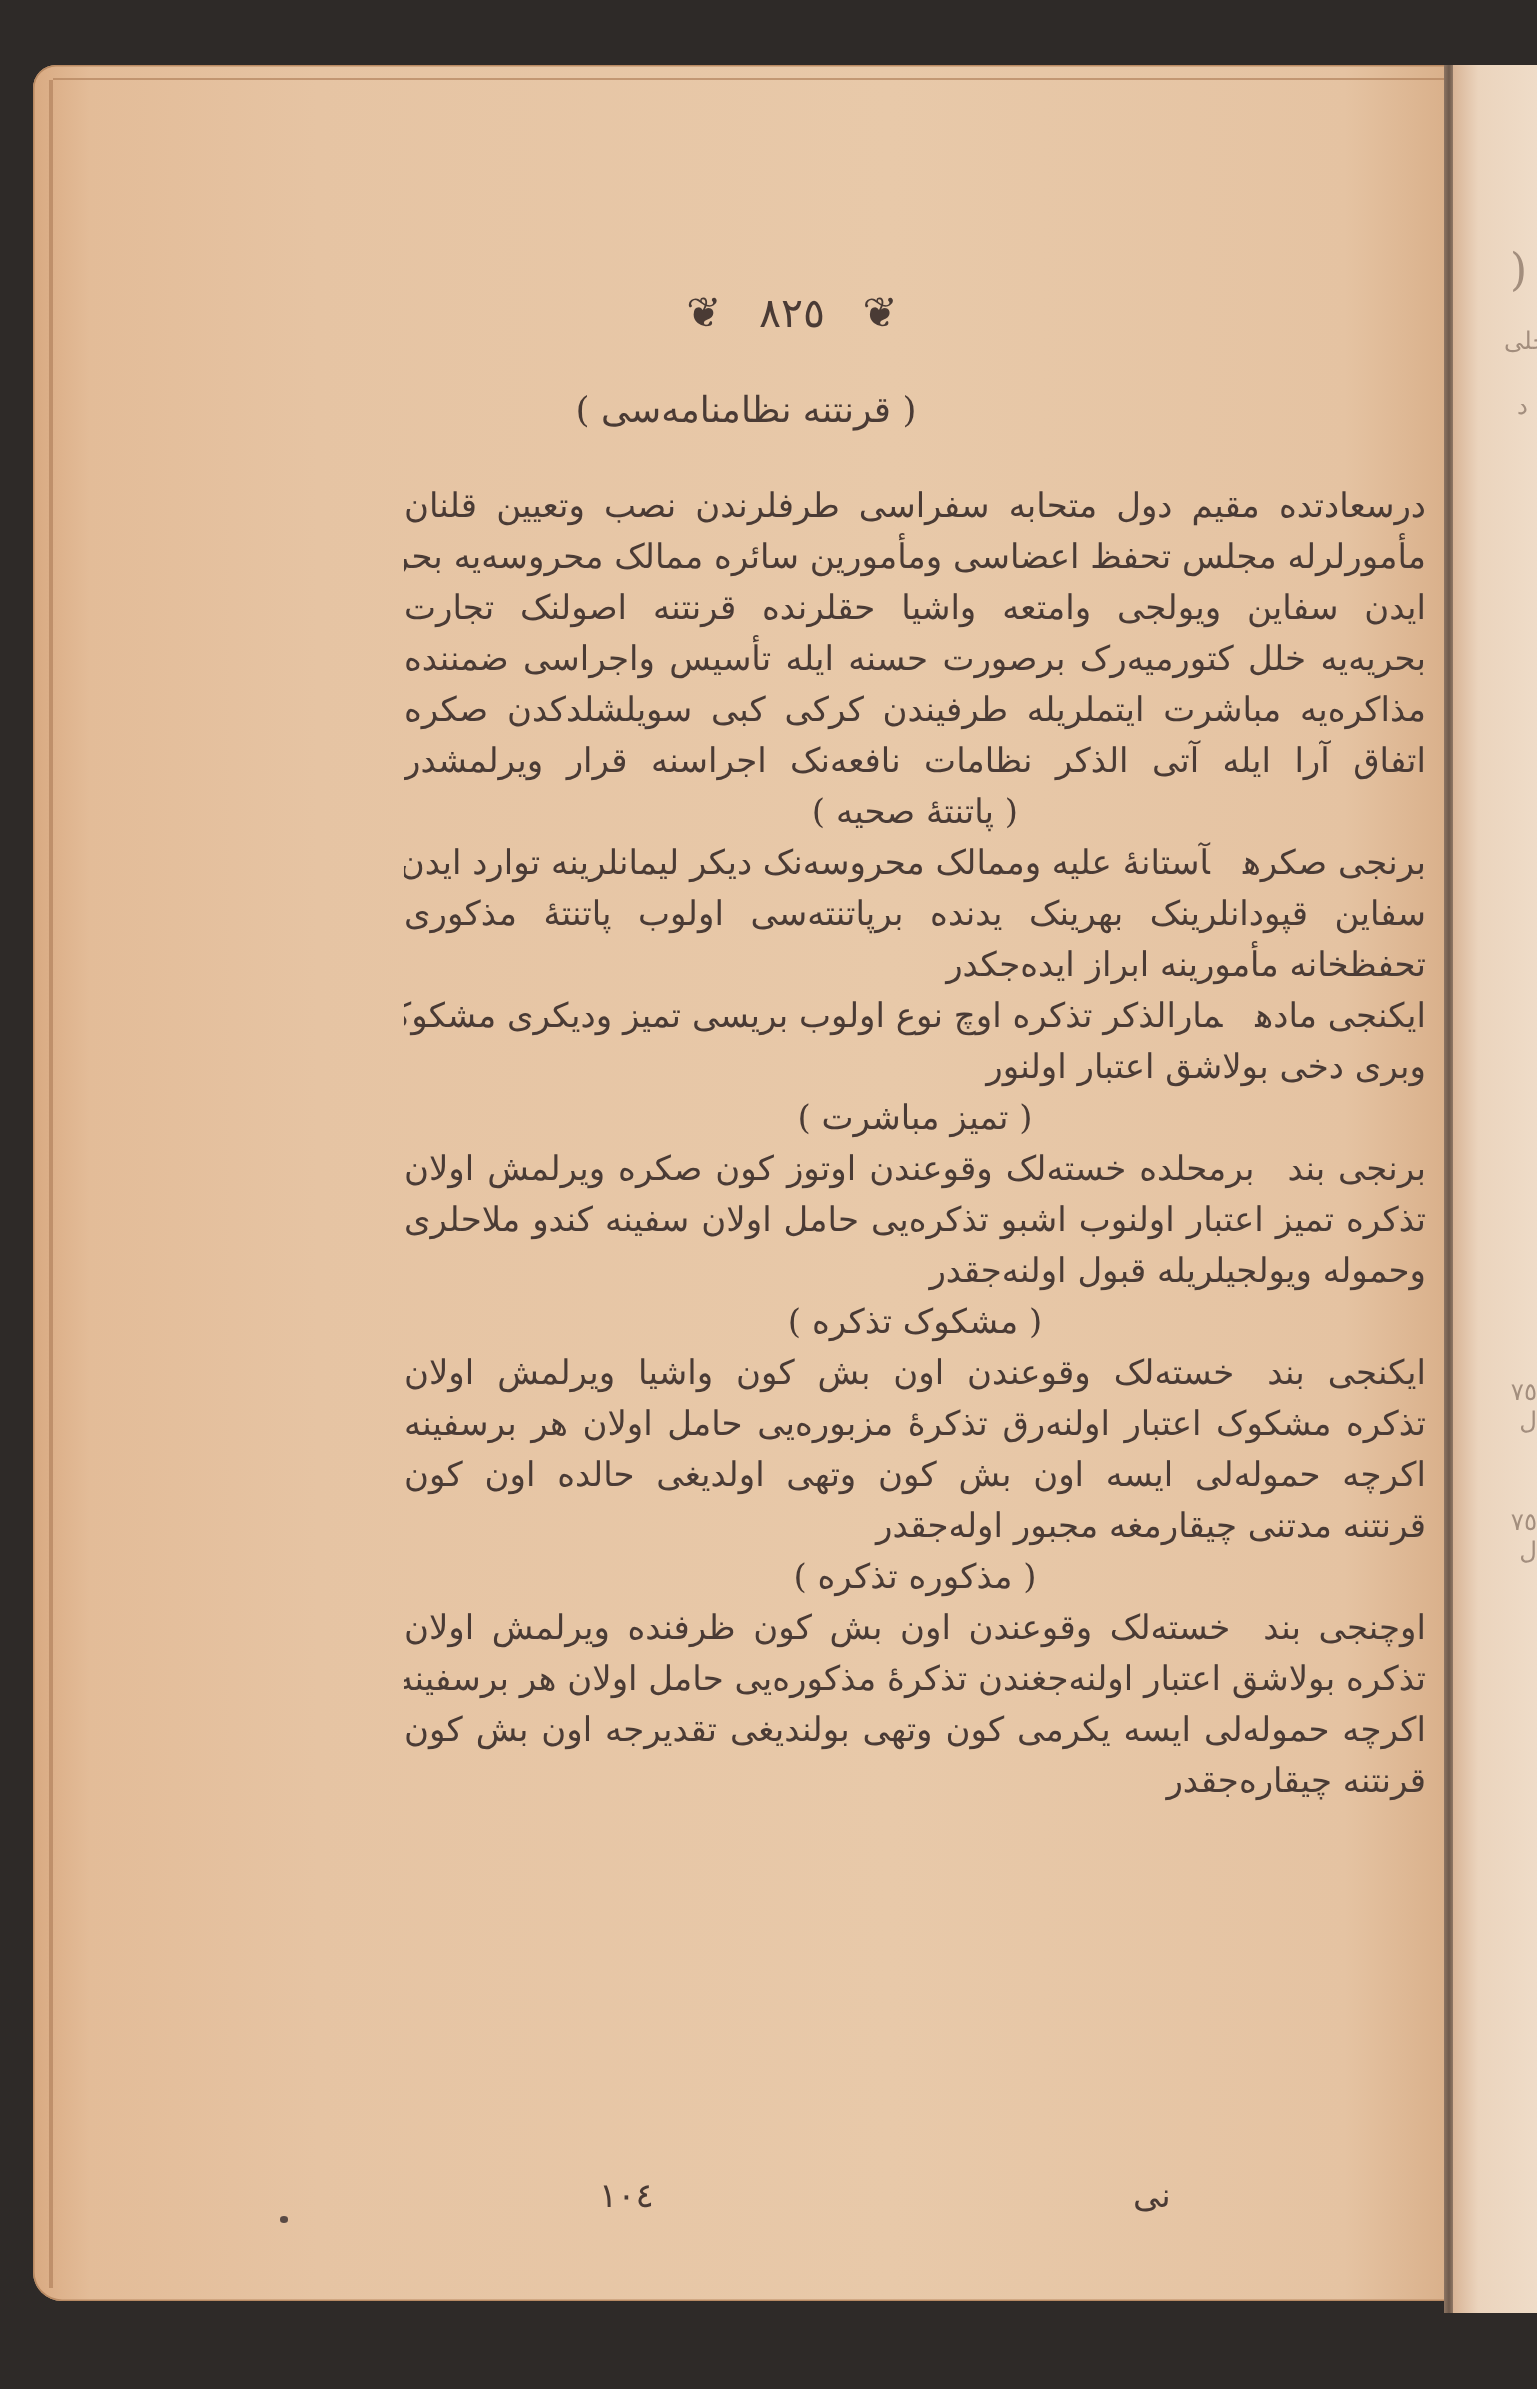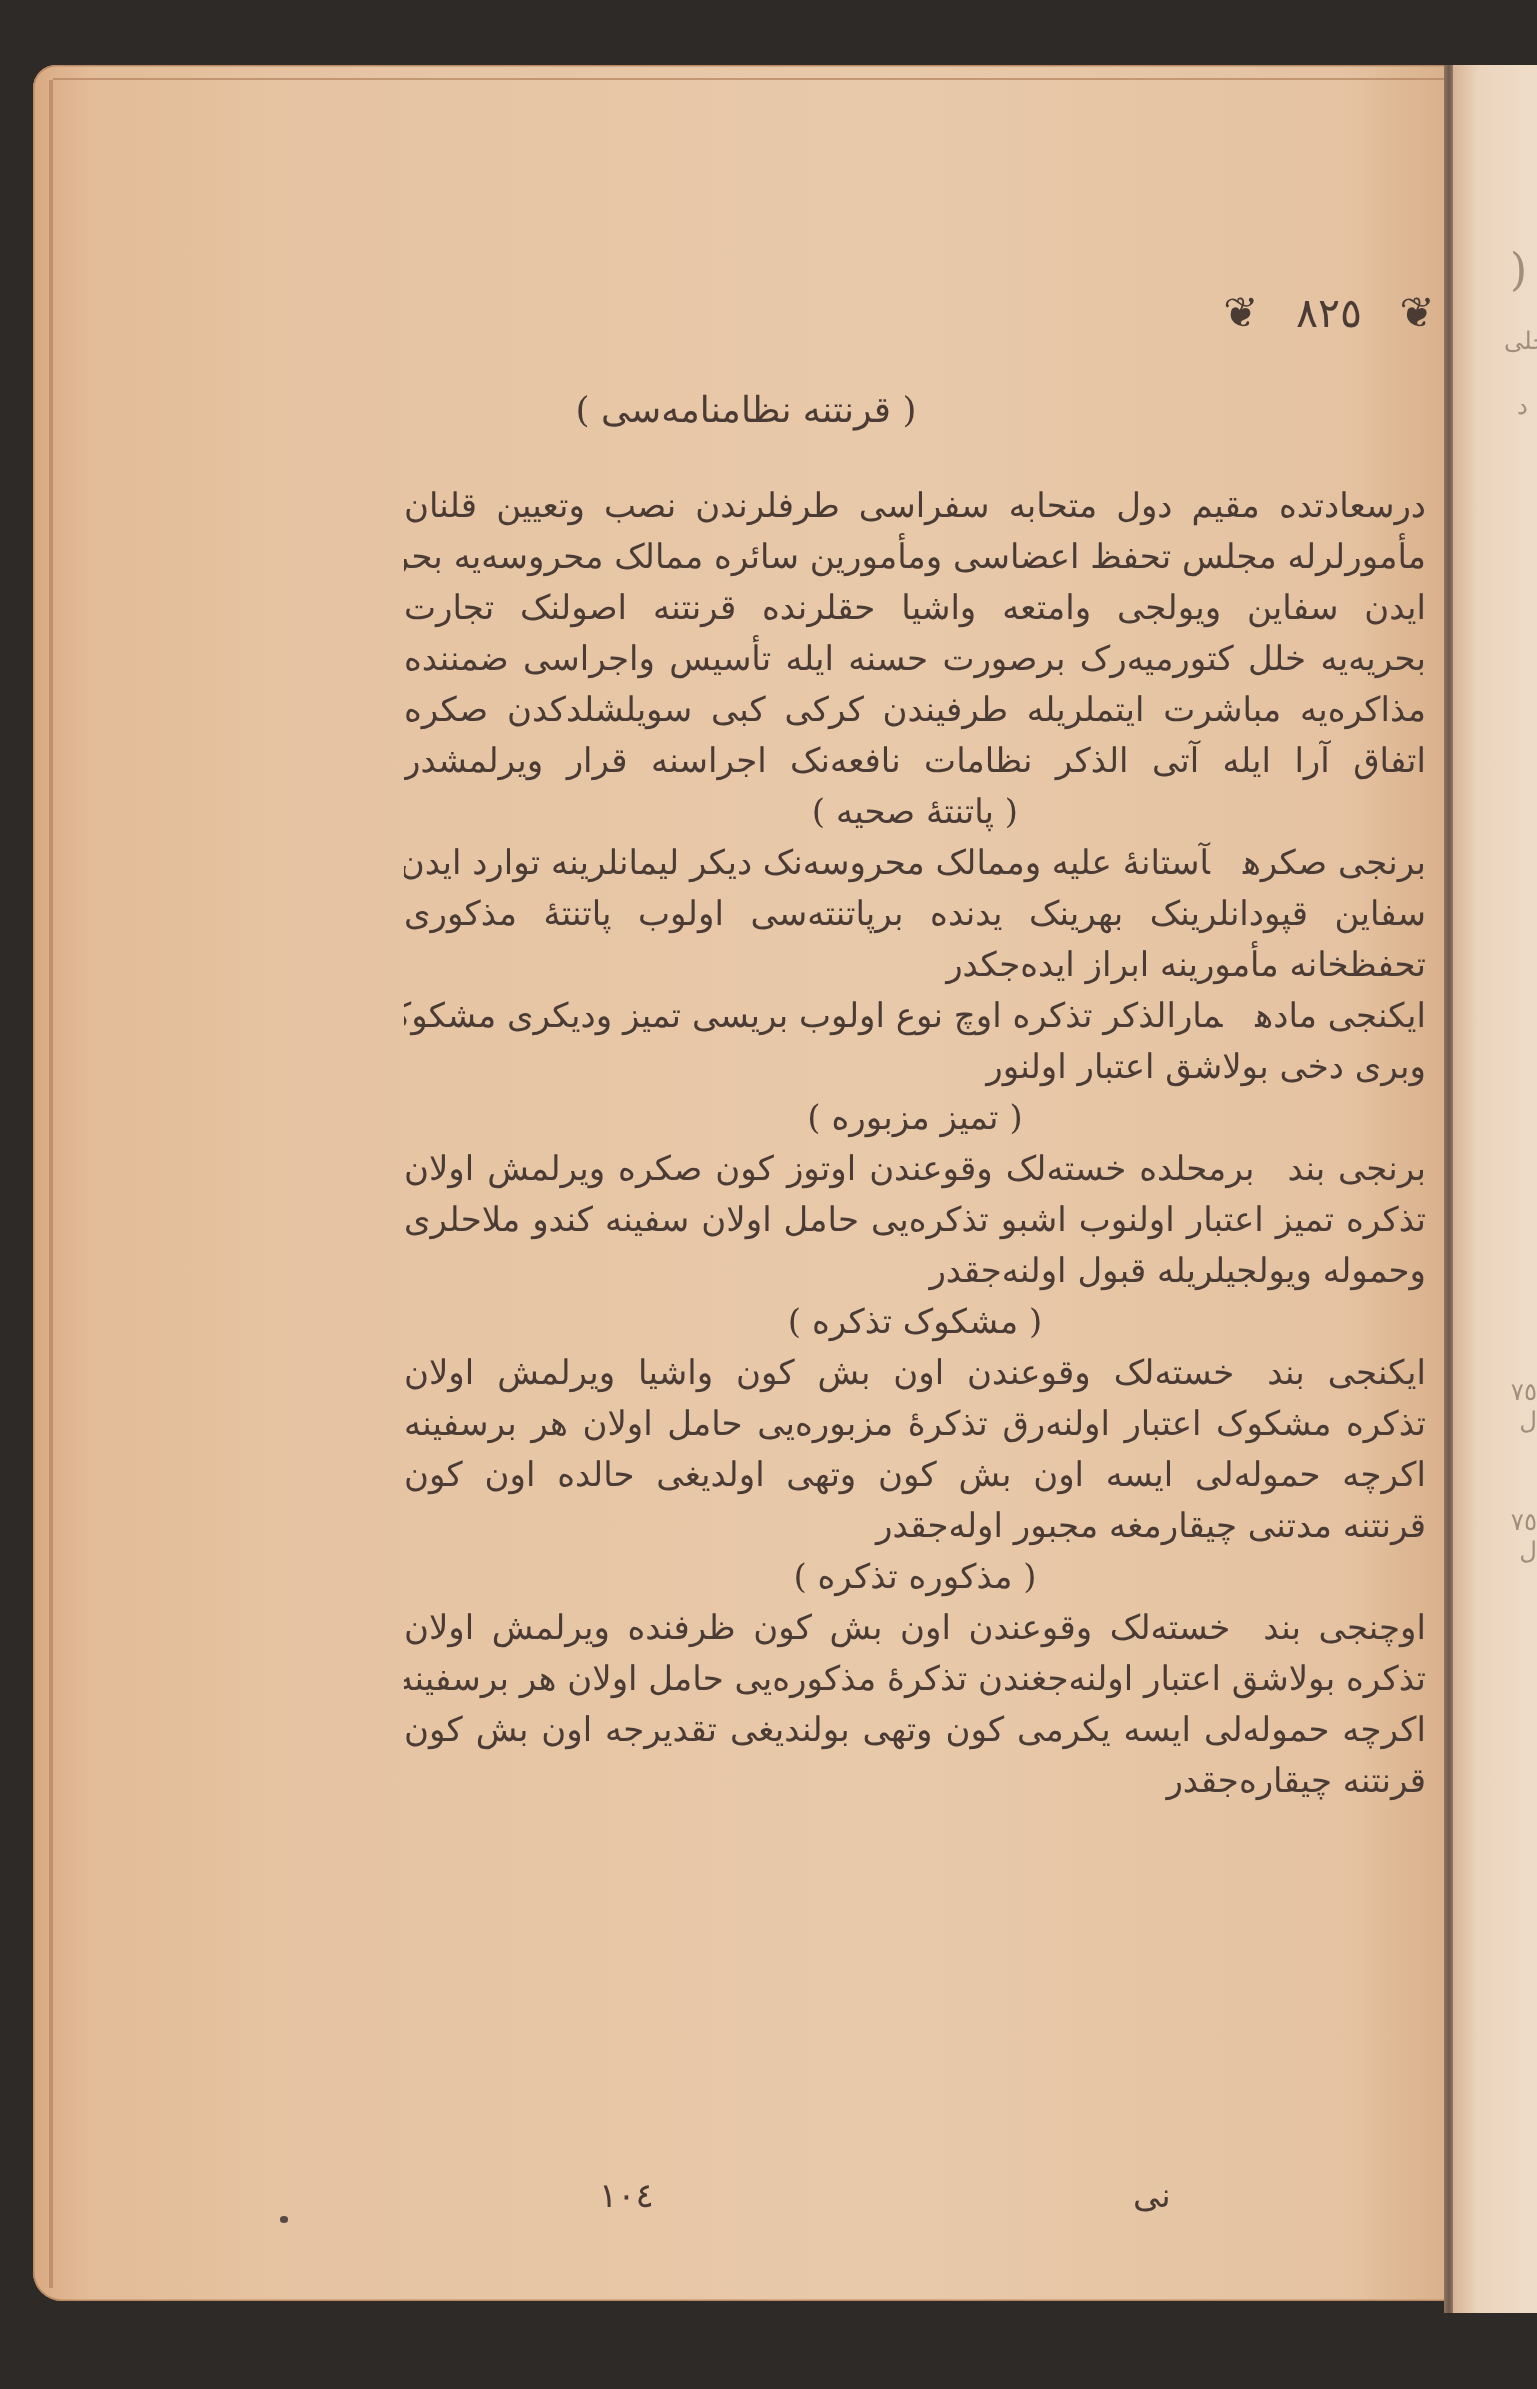--- a/index.html
+++ b/index.html
@@ -66,22 +66,24 @@
     }
     .text-ink {
       color: #4a3b35;
       font-family: "DejaVu Serif", serif;
     }
     .header-num {
       position: absolute;
       top: 220px;
       left: 0;
       width: 100%;
+      text-align: center;
       font-size: 41px;
       direction: rtl;
+      padding-left: 46px;
     }
     .header-num .orn {
       display: inline-block;
       font-size: 42px;
       margin: 0 24.4px;
       vertical-align: middle;
     }
     .header-num .num {
       display: inline-block;
       vertical-align: middle;
@@ -178,21 +180,21 @@
       <span class="label">برنجی صکره</span><span>آستانهٔ علیه وممالک محروسه‌نک دیکر لیمانلرینه توارد ایدن</span>
     </div>
     <div class="line">سفاین قپودانلرینک بهرینک یدنده برپاتنته‌سی اولوب پاتنتهٔ مذکوری</div>
     <div class="line last">تحفظخانه مأمورینه ابراز ایده‌جکدر</div>
 
     <div class="line">
       <span class="label">ایکنجی ماده</span><span>مارالذکر تذکره اوچ نوع اولوب بریسی تمیز ودیکری مشکوک</span>
     </div>
     <div class="line last">وبری دخی بولاشق اعتبار اولنور</div>
 
-    <div class="line center">( تمیز مزبوره )</div>
+    <div class="line center">( تمیز مباشرت )</div>
 
     <div class="line">
       <span class="label">برنجی بند</span><span>برمحلده خسته‌لک وقوعندن اوتوز کون صکره ویرلمش اولان</span>
     </div>
     <div class="line">تذکره تمیز اعتبار اولنوب اشبو تذکره‌یی حامل اولان سفینه کندو ملاحلری</div>
     <div class="line last">وحموله ویولجیلریله قبول اولنه‌جقدر</div>
 
     <div class="line center">( مشکوک تذکره )</div>
 
     <div class="line">

